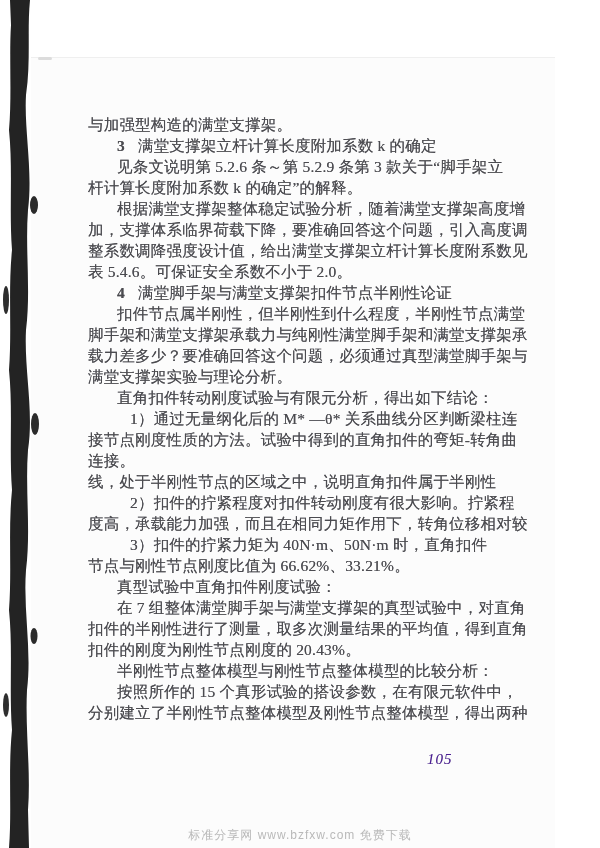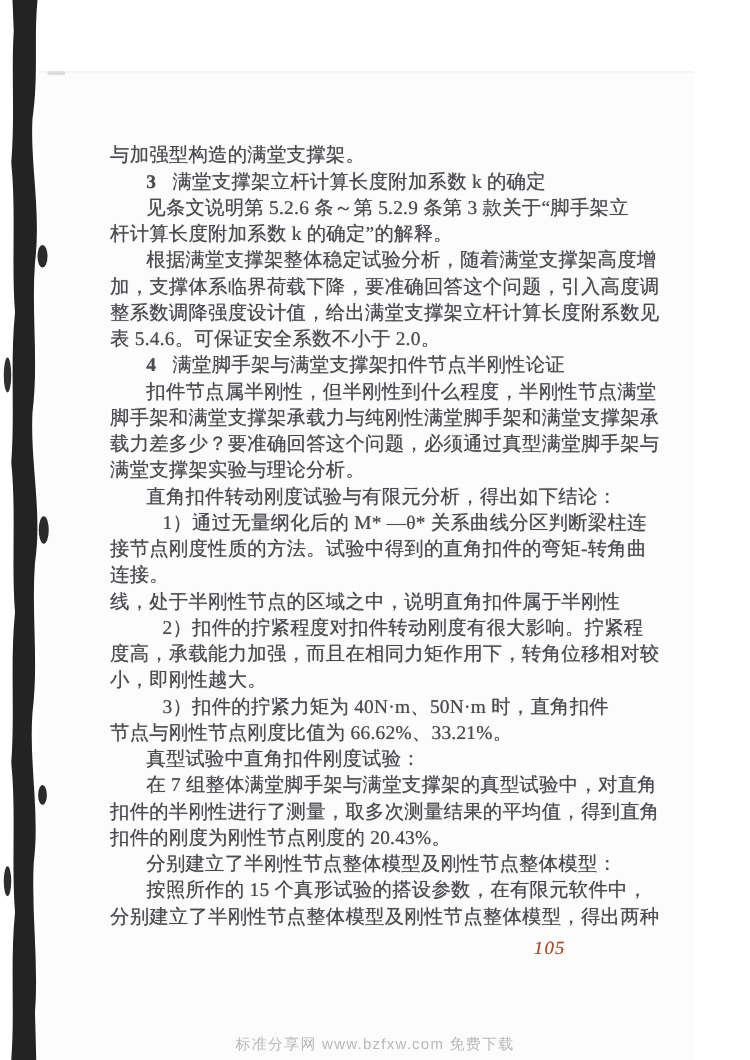--- a/index.html
+++ b/index.html
@@ -63,21 +63,21 @@
   .heading .hnum {
     font-weight: bold;
     margin-right: 13px;
   }
   .pagenum {
     position: absolute;
     left: 427px;
     top: 751px;
     font-size: 15px;
     font-style: italic;
-    color: #c2410c;
+    color: #4c1d95;
     letter-spacing: 1px;
     text-shadow: 0 0 0.5px rgba(143,148,157,0.7);
   }
   .watermark {
     position: absolute;
     left: 0;
     top: 827px;
     width: 600px;
     text-align: center;
     font-size: 12px;
@@ -137,28 +137,27 @@
     <div class="line">脚手架和满堂支撑架承载力与纯刚性满堂脚手架和满堂支撑架承</div>
     <div class="line">载力差多少？要准确回答这个问题，必须通过真型满堂脚手架与</div>
     <div class="line">满堂支撑架实验与理论分析。</div>
     <div class="line ind1">直角扣件转动刚度试验与有限元分析，得出如下结论：</div>
     <div class="line ind2">1）通过无量纲化后的 M* —θ* 关系曲线分区判断梁柱连</div>
     <div class="line">接节点刚度性质的方法。试验中得到的直角扣件的弯矩-转角曲</div>
     <div class="line">连接。</div>
     <div class="line">线，处于半刚性节点的区域之中，说明直角扣件属于半刚性</div>
     <div class="line ind2">2）扣件的拧紧程度对扣件转动刚度有很大影响。拧紧程</div>
     <div class="line">度高，承载能力加强，而且在相同力矩作用下，转角位移相对较</div>
-    <div class="line">小，即刚性越大。</div>
     <div class="line ind2">3）扣件的拧紧力矩为 40N·m、50N·m 时，直角扣件</div>
     <div class="line">节点与刚性节点刚度比值为 66.62%、33.21%。</div>
     <div class="line ind1">真型试验中直角扣件刚度试验：</div>
     <div class="line ind1">在 7 组整体满堂脚手架与满堂支撑架的真型试验中，对直角</div>
     <div class="line">扣件的半刚性进行了测量，取多次测量结果的平均值，得到直角</div>
     <div class="line">扣件的刚度为刚性节点刚度的 20.43%。</div>
-    <div class="line ind1">分别建立了半刚性节点整体模型及刚性节点整体模型：</div>
+    <div class="line ind1">半刚性节点整体模型与刚性节点整体模型的比较分析：</div>
     <div class="line ind1">按照所作的 15 个真形试验的搭设参数，在有限元软件中，</div>
     <div class="line">分别建立了半刚性节点整体模型及刚性节点整体模型，得出两种</div>
   </div>
 
   <div class="pagenum">105</div>
 
   <div class="watermark">标准分享网 www.bzfxw.com 免费下载</div>
 
 </div>
 

